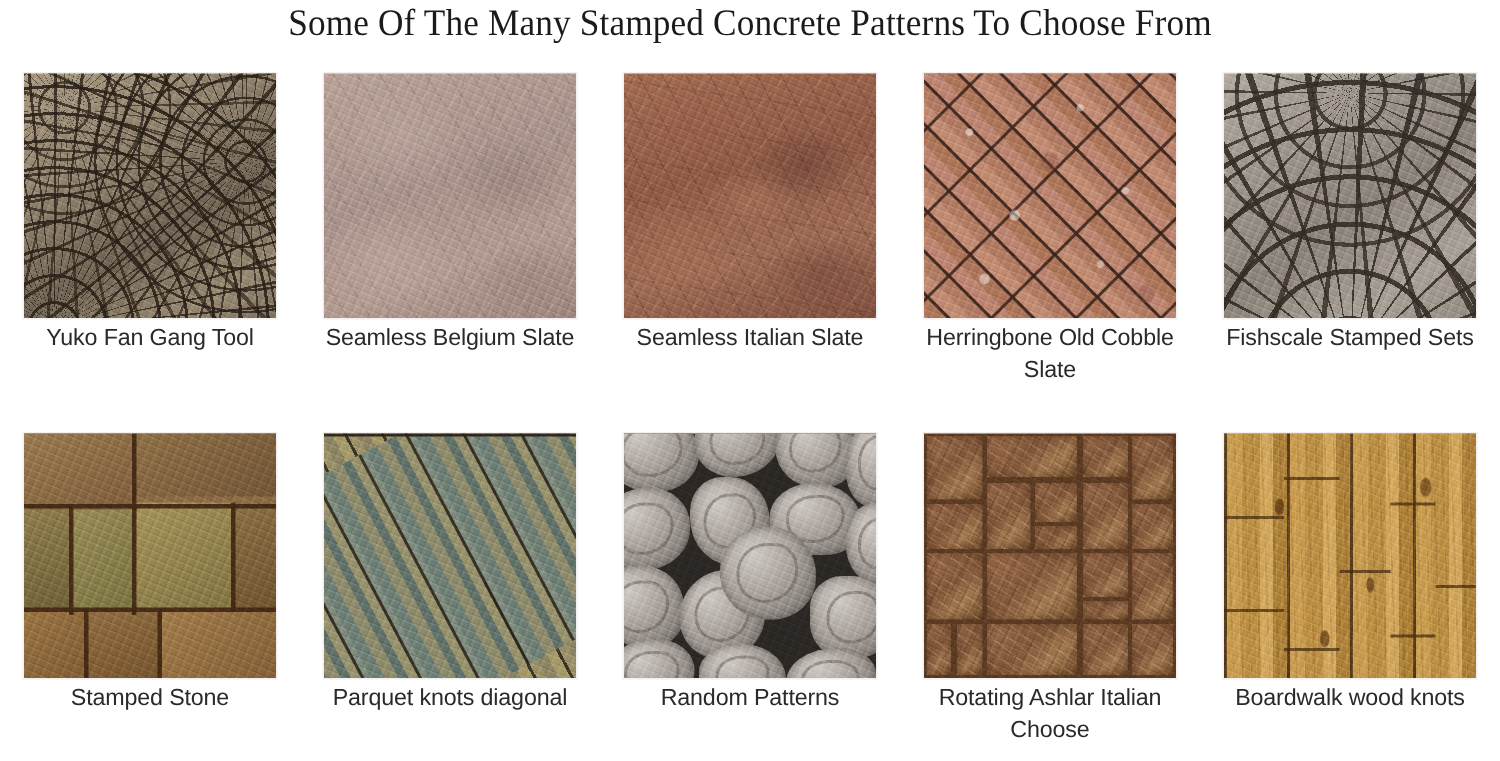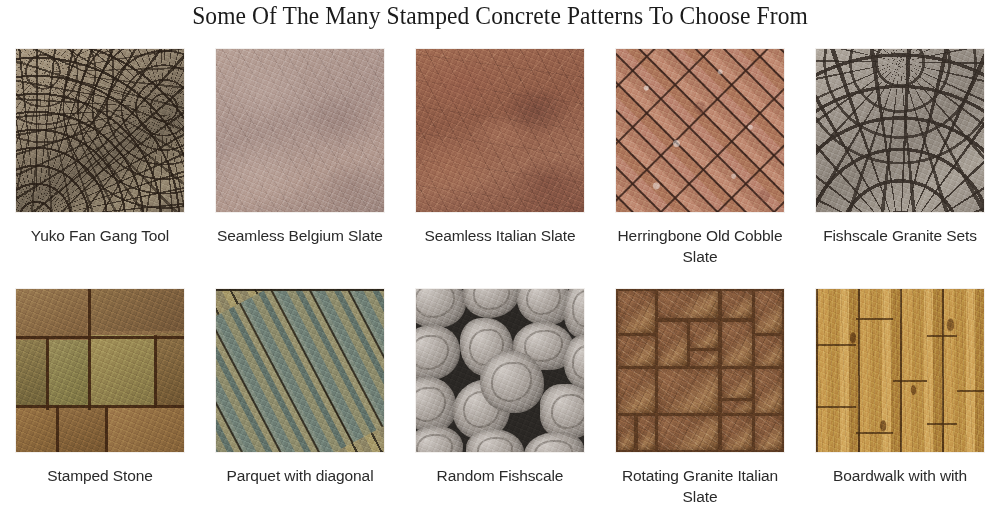--- a/index.html
+++ b/index.html
@@ -67,21 +67,21 @@
   }
   .thumb {
     width: 100%;
     height: 100%;
     position: relative;
     overflow: hidden;
     background: #9a8e80;
   }
   .caption {
     width: 185px;
-    margin-top: 12px;
+    margin-top: 2px;
     text-align: center;
     font-family: "Liberation Sans", sans-serif;
     font-size: 15.5px;
     line-height: 21px;
     color: #2a2a2a;
     letter-spacing: -0.1px;
   }
 
   
 
@@ -348,21 +348,21 @@
             <div class="spk"></div>
           </div>
         </div>
         <div class="caption">Herringbone Old Cobble Slate</div>
       </div>
 
       <div class="cell">
         <div class="thumb-wrap">
           <div class="thumb tex-fishscale grain"></div>
         </div>
-        <div class="caption">Fishscale Granite Sets</div>
+        <div class="caption">Fishscale Stamped Sets</div>
       </div>
 
     </div>
 
     <div class="row">
 
       <div class="cell">
         <div class="thumb-wrap">
           <div class="thumb tex-castle grain">
             <div class="seam">
@@ -394,21 +394,21 @@
 
       <div class="cell">
         <div class="thumb-wrap">
           <div class="thumb tex-parquet grain">
             <div class="corner" style="left:-10%;top:-10%;width:60%;height:40%;transform:rotate(62deg);"></div>
             <div class="corner" style="left:55%;top:62%;width:60%;height:45%;transform:rotate(62deg);"></div>
             <div class="dia"></div>
             <div class="edge" style="left:0;top:0;width:100%;height:2px;"></div>
           </div>
         </div>
-        <div class="caption">Parquet with diagonal</div>
+        <div class="caption">Parquet knots diagonal</div>
       </div>
 
       <div class="cell">
         <div class="thumb-wrap">
           <div class="thumb tex-sandstone grain">
             <div class="st" style="left:-8%;top:-10%;width:38%;height:34%;border-radius:40% 55% 45% 50%;"></div>
             <div class="st" style="left:28%;top:-12%;width:34%;height:30%;border-radius:50% 40% 55% 45%;"></div>
             <div class="st" style="left:60%;top:-10%;width:32%;height:32%;border-radius:45% 55% 40% 50%;"></div>
             <div class="st" style="left:88%;top:-6%;width:26%;height:36%;border-radius:50% 45% 50% 40%;"></div>
             <div class="st" style="left:-10%;top:22%;width:36%;height:34%;border-radius:55% 45% 50% 40%;"></div>
@@ -417,21 +417,21 @@
             <div class="st" style="left:88%;top:28%;width:28%;height:34%;border-radius:45% 40% 55% 50%;"></div>
             <div class="st" style="left:-10%;top:54%;width:34%;height:34%;border-radius:45% 50% 40% 55%;"></div>
             <div class="st" style="left:22%;top:56%;width:34%;height:36%;border-radius:55% 40% 50% 45%;"></div>
             <div class="st" style="left:38%;top:38%;width:38%;height:38%;border-radius:48% 52% 45% 50%;"></div>
             <div class="st" style="left:74%;top:58%;width:34%;height:34%;border-radius:40% 55% 50% 45%;"></div>
             <div class="st" style="left:-6%;top:84%;width:34%;height:28%;border-radius:50% 45% 55% 40%;"></div>
             <div class="st" style="left:30%;top:86%;width:34%;height:26%;border-radius:45% 55% 40% 50%;"></div>
             <div class="st" style="left:64%;top:88%;width:36%;height:26%;border-radius:55% 40% 50% 45%;"></div>
           </div>
         </div>
-        <div class="caption">Random Fishscale</div>
+        <div class="caption">Random Patterns</div>
       </div>
 
       <div class="cell">
         <div class="thumb-wrap">
           <div class="thumb tex-ashlar grain">
             <div class="blk" style="left:1%;top:1%;width:22%;height:26%;"></div>
             <div class="blk" style="left:25%;top:1%;width:36%;height:17%;"></div>
             <div class="blk" style="left:63%;top:1%;width:18%;height:17%;"></div>
             <div class="blk" style="left:83%;top:1%;width:16%;height:26%;"></div>
             <div class="blk" style="left:25%;top:20%;width:17%;height:27%;"></div>
@@ -445,37 +445,37 @@
             <div class="blk" style="left:63%;top:49%;width:18%;height:18%;"></div>
             <div class="blk" style="left:83%;top:49%;width:16%;height:27%;"></div>
             <div class="blk" style="left:63%;top:69%;width:18%;height:7%;"></div>
             <div class="blk" style="left:1%;top:78%;width:10%;height:21%;"></div>
             <div class="blk" style="left:13%;top:78%;width:10%;height:21%;"></div>
             <div class="blk" style="left:25%;top:78%;width:36%;height:21%;"></div>
             <div class="blk" style="left:63%;top:78%;width:18%;height:21%;"></div>
             <div class="blk" style="left:83%;top:78%;width:16%;height:21%;"></div>
           </div>
         </div>
-        <div class="caption">Rotating Granite Italian Slate</div>
+        <div class="caption">Rotating Ashlar Italian Choose</div>
       </div>
 
       <div class="cell">
         <div class="thumb-wrap">
           <div class="thumb tex-boardwalk grain">
             <div class="knots"></div>
             <div class="breaks">
               <i style="left:0;top:34%;width:24%;"></i>
               <i style="left:24%;top:18%;width:22%;"></i>
               <i style="left:46%;top:56%;width:20%;"></i>
               <i style="left:66%;top:28%;width:18%;"></i>
               <i style="left:84%;top:62%;width:16%;"></i>
               <i style="left:0;top:72%;width:24%;"></i>
               <i style="left:24%;top:88%;width:22%;"></i>
               <i style="left:66%;top:82%;width:18%;"></i>
             </div>
           </div>
         </div>
-        <div class="caption">Boardwalk with with</div>
+        <div class="caption">Boardwalk wood knots</div>
       </div>
 
     </div>
   </div>
 </div>
 
 </body></html>

